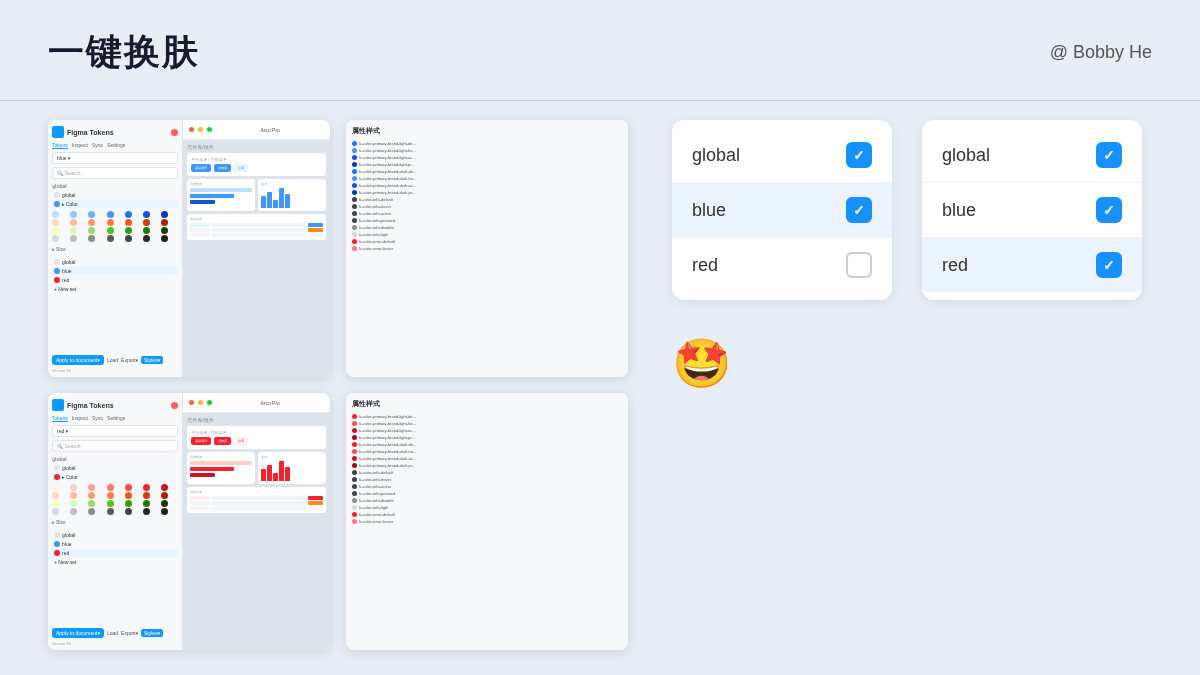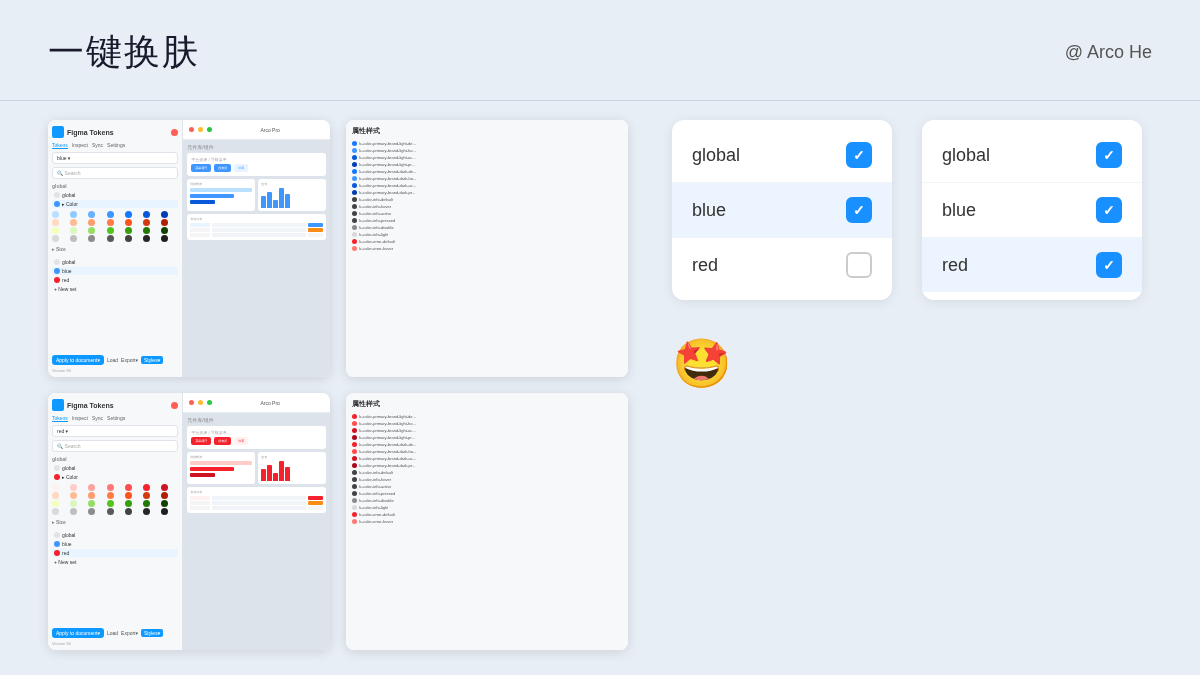--- a/index.html
+++ b/index.html
@@ -10,21 +10,21 @@
       font-family: -apple-system, BlinkMacSystemFont, 'Segoe UI', sans-serif;
       overflow: hidden;
       position: relative;
     }
 
     .page-title {
       position: absolute;
       top: 28px;
       left: 48px;
       font-size: 36px;
-      font-weight: 400;
+      font-weight: 700;
       color: #1a1a2e;
       letter-spacing: 2px;
     }
 
     .author {
       position: absolute;
       top: 42px;
       right: 48px;
       font-size: 18px;
       color: #555;
@@ -356,21 +356,21 @@
       height: 100%;
       display: flex;
       flex-direction: row;
     }
   </style>
 </head>
 <body>
 
 <h1 class="page-title">一键换肤</h1>
 
-<div class="author">@ Arco He</div>
+<div class="author">@ Bobby He</div>
 
 <div class="divider"></div>
 
 <div class="screenshots-area">
 
   <div class="screenshot-card">
     <div class="screenshot-inner">
 
       <div class="ft-panel">
         <div class="ft-header">

